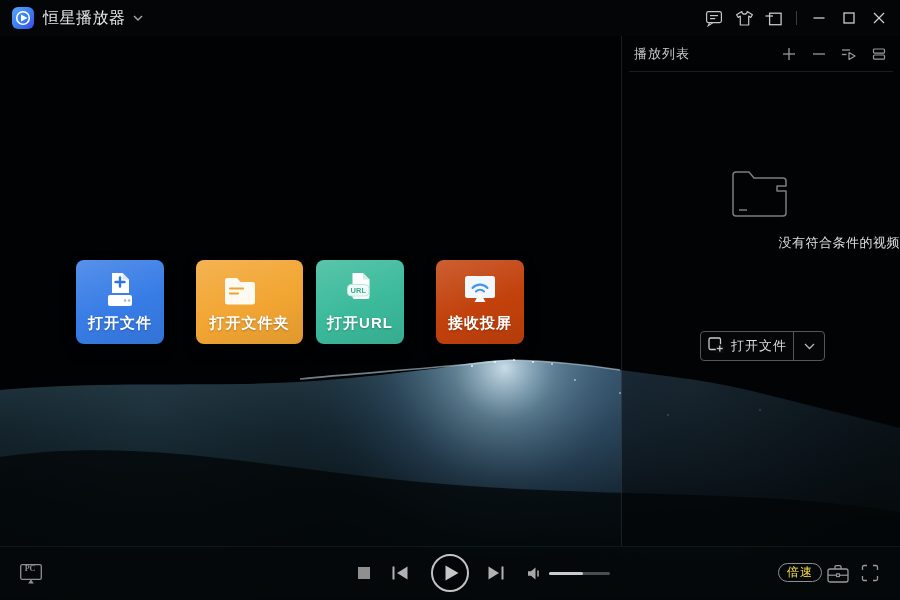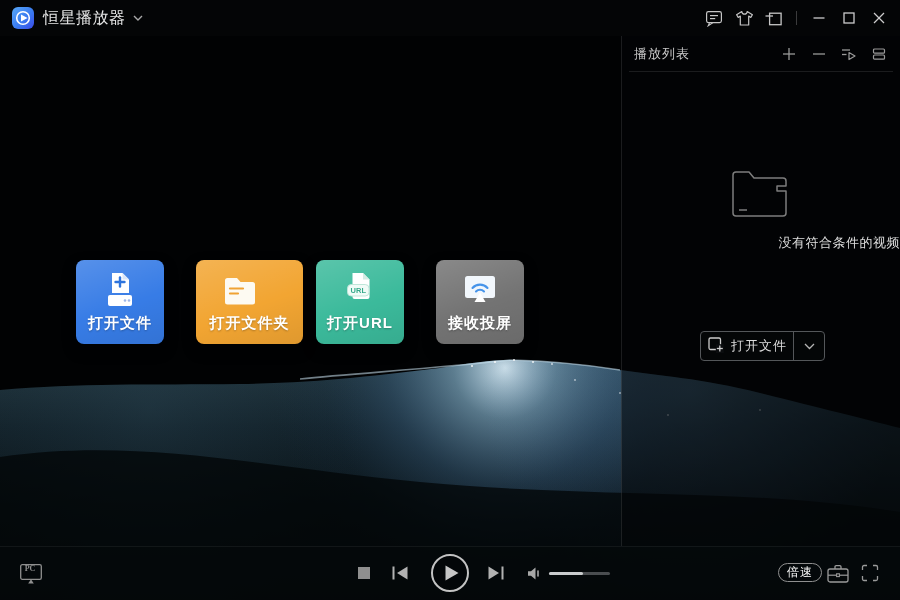--- a/index.html
+++ b/index.html
@@ -83,21 +83,21 @@
   .stop-square{width:12px;height:12px;background:#8f8f8f;}
   .prev-btn{left:390px;top:18px;width:20px;height:16px;}
   .play-btn{left:431px;top:7px;width:38px;height:38px;border-radius:50%;
     border:2px solid #c3c3c3;box-sizing:border-box;background:rgba(0,0,0,.18);}
   .next-btn{left:486px;top:18px;width:20px;height:16px;}
   .vol-btn{left:525px;top:18px;width:18px;height:16px;}
   .vol-slider{left:549px;top:24px;width:61px;height:5px;cursor:pointer;}
   .vol-track{position:absolute;left:0;top:1px;width:61px;height:3px;background:#4a4d50;border-radius:2px;}
   .vol-fill{position:absolute;left:0;top:1px;height:3px;background:#c9cbcd;border-radius:2px;}
   .speed-btn{left:778px;top:16px;height:19px;padding:0 8px;border:1px solid #8f8f8f;
-    border-radius:10px;color:#ffffff;font-size:12px;letter-spacing:1px;box-sizing:border-box;}
+    border-radius:10px;color:#fde047;font-size:12px;letter-spacing:1px;box-sizing:border-box;}
   .toolbox-btn{left:826px;top:15px;width:24px;height:22px;}
   .fullscreen-btn{left:860px;top:16px;width:20px;height:20px;}
 </style>
 </head>
 <body>
 
 <div class="stage">
 
   <div class="bg">
     <svg class="mountain" width="900" height="265" viewBox="0 0 900 265">
@@ -243,21 +243,21 @@
       <svg width="44" height="44" viewBox="0 0 44 44">
         <path d="M14.5 4 h10.5 l6.5 6.5 V28 a2 2 0 0 1 -2 2 h-13 a2 2 0 0 1 -2 -2 Z" fill="#ffffff"></path>
         <path d="M25 4 l6.5 6.5 H25 Z" fill="#d3ece4"></path>
         <rect x="9.5" y="15.5" width="21.5" height="11.5" rx="3.8" fill="#f0fbf7" stroke="#bfe6d9" stroke-width="1"></rect>
         <text x="20.3" y="24" text-anchor="middle" font-size="7.5" font-weight="bold" fill="#35a98a" font-family="Liberation Sans, sans-serif">URL</text>
       </svg>
     </span>
     <span class="qa-label">打开URL</span>
   </div>
 
-  <div class="qa-btn" id="qa4" style="background: #737373;">
+  <div class="qa-btn" id="qa4" style="background: #c2410c;">
     <span class="qa-icon">
       <svg width="44" height="44" viewBox="0 0 44 44">
         <rect x="7" y="7" width="30" height="22" rx="2.5" fill="#f2f7fc"></rect>
         <path d="M14.5 19 a10 10 0 0 1 15 0" fill="none" stroke="#4694ea" stroke-width="2.1" stroke-linecap="round"></path>
         <path d="M18 22.5 a5.5 5.5 0 0 1 8 0" fill="none" stroke="#4694ea" stroke-width="2.1" stroke-linecap="round"></path>
         <path d="M22 23.5 L16.5 33 H27.5 Z" fill="#ffffff"></path>
       </svg>
     </span>
     <span class="qa-label">接收投屏</span>
   </div>

